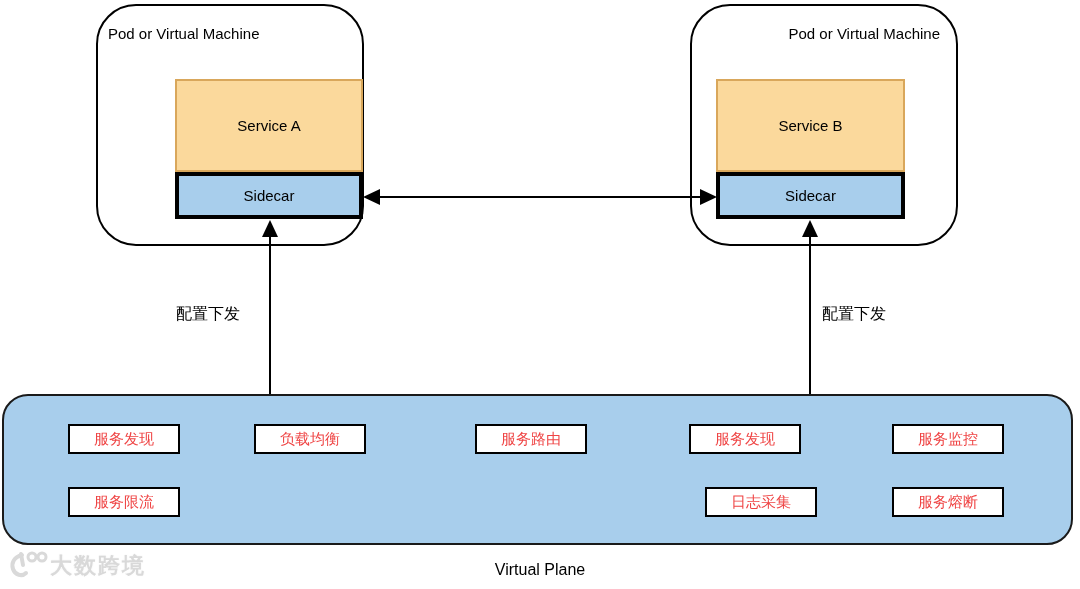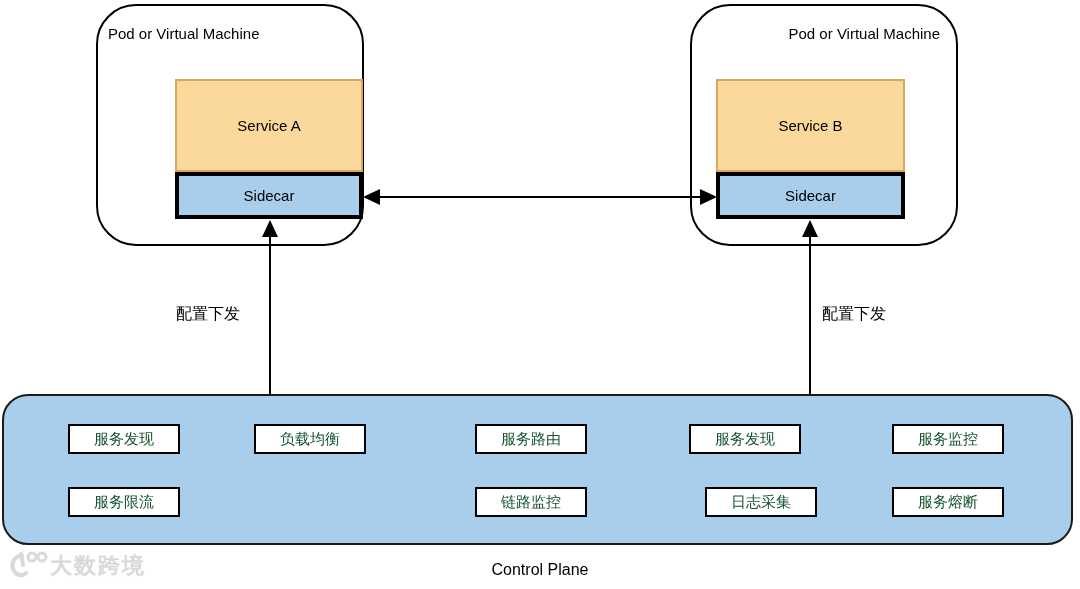--- a/index.html
+++ b/index.html
@@ -32,21 +32,21 @@
   
   .control-plane{
     position:absolute;left:2px;top:394px;width:1071px;height:151px;
     background:#a8ceec;border:2px solid #1a1a1a;border-radius:26px;
     box-sizing:border-box;
   }
   .feature{
     position:absolute;width:112px;height:30px;background:#ffffff;
     border:2px solid #000;box-sizing:border-box;
     display:flex;align-items:center;justify-content:center;
-    font-size:15px;color:#14532d;white-space:nowrap;
+    font-size:15px;color:#ef4444;white-space:nowrap;
   }
   .cfg-label{
     position:absolute;font-size:16px;color:#000;white-space:nowrap;
   }
   .cp-label{
     position:absolute;left:0;top:561px;width:1080px;text-align:center;
     font-size:16px;color:#000;
   }
   
   .watermark{
@@ -107,26 +107,25 @@
 
 <div class="control-plane">
 
   <div class="feature" style="left:64px;top:28px;">服务发现</div>
   <div class="feature" style="left:250px;top:28px;">负载均衡</div>
   <div class="feature" style="left:471px;top:28px;">服务路由</div>
   <div class="feature" style="left:685px;top:28px;">服务发现</div>
   <div class="feature" style="left:888px;top:28px;">服务监控</div>
 
   <div class="feature" style="left:64px;top:91px;">服务限流</div>
-  <div class="feature" style="left:471px;top:91px;">链路监控</div>
   <div class="feature" style="left:685px;top:91px;margin-left:16px;">日志采集</div>
   <div class="feature" style="left:888px;top:91px;">服务熔断</div>
 </div>
 
-<div class="cp-label">Control Plane</div>
+<div class="cp-label">Virtual Plane</div>
 
 <div class="watermark">
   <svg width="40" height="30" viewBox="0 0 40 30">
     <path d="M14 4 C6 6 3 12 5 18 C7 24 14 26 18 22" stroke="#d9d9d9" stroke-width="4" fill="none" stroke-linecap="round"></path>
     <path d="M13 3 L15 14" stroke="#d9d9d9" stroke-width="4" fill="none" stroke-linecap="round"></path>
     <circle cx="24" cy="6" r="4" stroke="#d9d9d9" stroke-width="3" fill="none"></circle>
     <circle cx="34" cy="6" r="4" stroke="#d9d9d9" stroke-width="3" fill="none"></circle>
   </svg>
   <span>大数跨境</span>
 </div>

